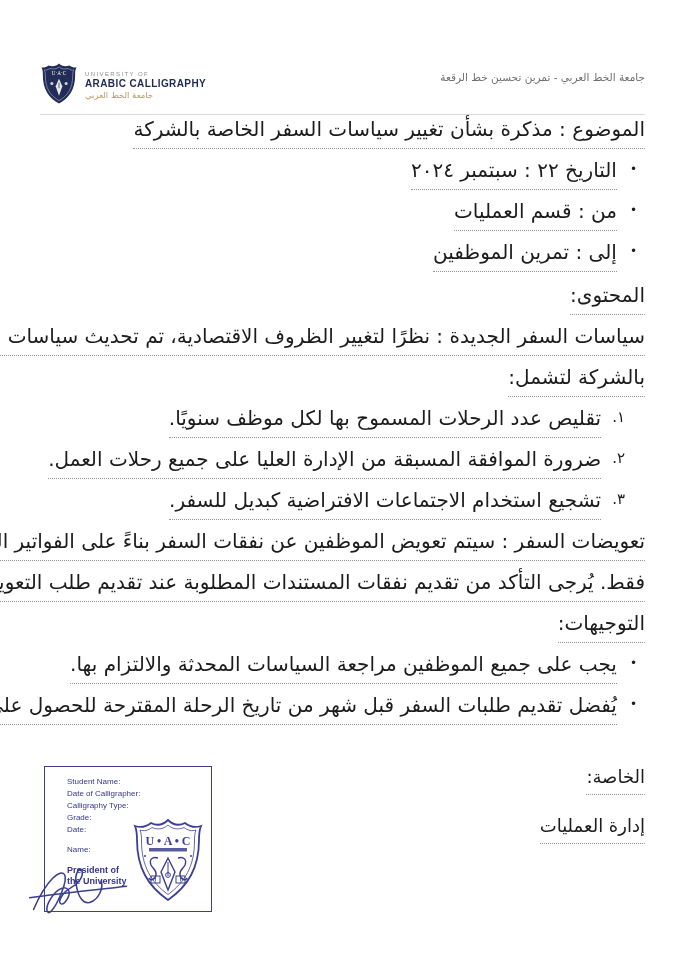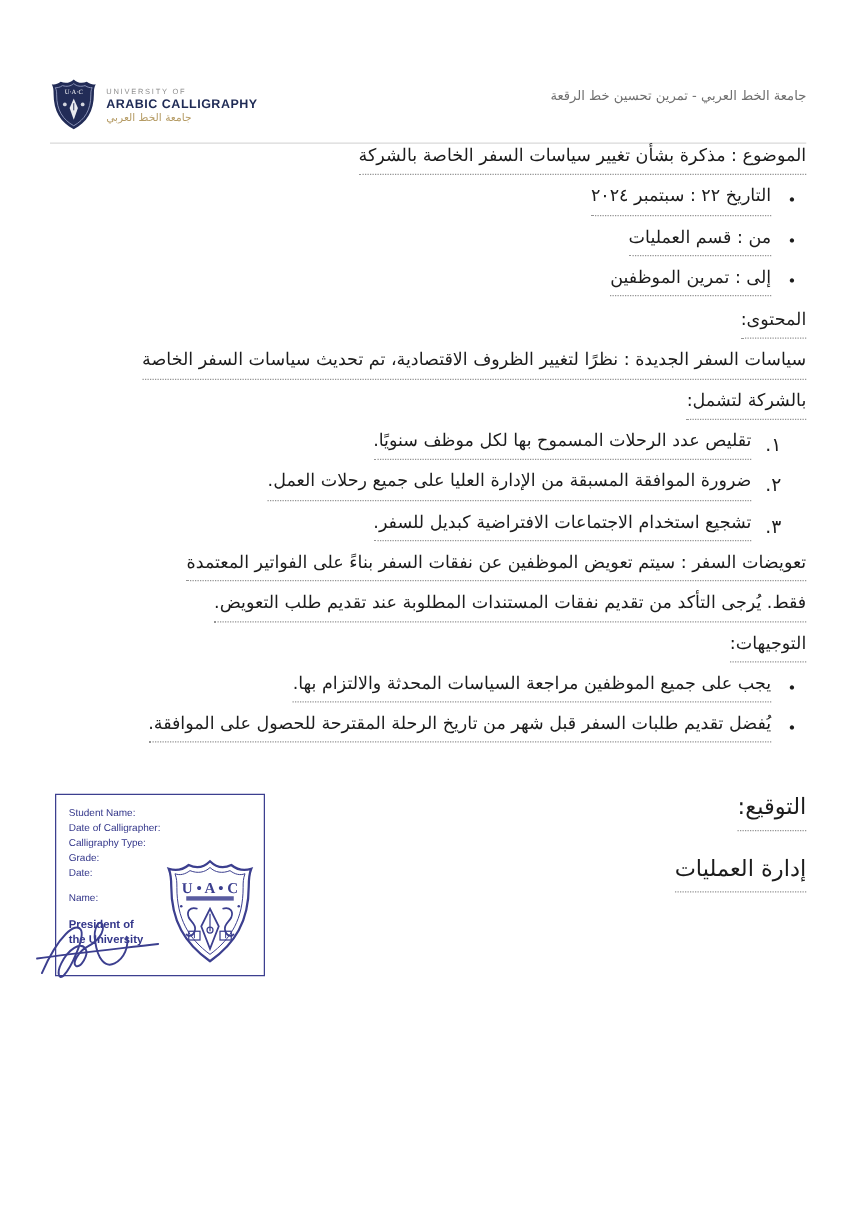--- a/index.html
+++ b/index.html
@@ -14,35 +14,35 @@
   .lt1{font-family:"Liberation Sans",sans-serif;font-size:6px;letter-spacing:1.4px;color:#8d8d8d;}
   .lt2{font-family:"Liberation Sans",sans-serif;font-size:10px;font-weight:bold;color:#1e2a55;letter-spacing:.4px;margin-top:1px;}
   .lt3{font-size:8.5px;color:#b59b64;margin-top:1px;direction:rtl;text-align:left;}
   .hdr-right{direction:rtl;text-align:left;font-size:10.5px;color:#6f6f6f;line-height:1.8;padding-top:6px;}
   .divider{border-top:1px solid #d9d9d9;margin-top:9px;}
 
   
   .content{direction:rtl;text-align:right;}
   .hw{color:#1c1c1c;}
   .form-title{font-size:24px;font-weight:normal;margin:16px 0 18px;width:fit-content;}
-  .line{width:fit-content;max-width:none;white-space:nowrap;font-size:14px;line-height:1.45;
+  .line{width:fit-content;max-width:none;white-space:nowrap;font-size:20px;line-height:1.45;
         padding-bottom:4px;border-bottom:1px dotted #949494;margin-bottom:7px;}
   .blist{list-style:none;margin:0 0 2px 0;padding:0 8px 0 0;}
   .blist li{display:flex;align-items:flex-start;gap:13px;}
   .blt{font-size:12px;line-height:27px;color:#1c1c1c;}
   .nrow{display:flex;align-items:flex-start;gap:11px;padding-right:20px;}
   .num{font-size:15px;line-height:27px;color:#1c1c1c;}
 
   
   .bottom{display:flex;justify-content:space-between;align-items:flex-start;margin-top:32px;}
   .sig-block .line{font-size:18px;}
   .sig-block .line:first-child{margin-bottom:18px;}
 
   .stamp-box{position:relative;direction:ltr;text-align:left;width:168px;height:146px;
-             box-sizing:border-box;border:1.5px solid #3c3f8f;padding:9px 10px;
+             box-sizing:border-box;border:1.5px solid #3c3f8f;padding:9px 22px;
              font-family:"Liberation Sans",sans-serif;color:#33368a;margin-left:4px;margin-top:2px;}
   .fields div{font-size:8px;line-height:1.5;}
   .f-gap{margin-top:8px;}
   .president{margin-top:9px;font-weight:bold;font-size:9px;line-height:1.25;}
   .sig-svg{position:absolute;left:-18px;bottom:-12px;}
   .shield-svg{position:absolute;right:7px;bottom:5px;}
 </style>
 </head>
 <body>
 
@@ -127,21 +127,21 @@
       </li>
       <li>
         <span class="blt">•</span>
         <span class="line hw">يُفضل تقديم طلبات السفر قبل شهر من تاريخ الرحلة المقترحة للحصول على الموافقة.</span>
       </li>
     </ul>
 
     <div class="bottom">
 
       <div class="sig-block">
-        <div class="line hw">التوقيع:</div>
+        <div class="line hw">الخاصة:</div>
         <div class="line hw">إدارة العمليات</div>
       </div>
 
       <div class="stamp-box">
         <div class="fields">
           <div>Student Name:</div>
           <div>Date of Calligrapher:</div>
           <div>Calligraphy Type:</div>
           <div>Grade:</div>
           <div>Date:</div>

